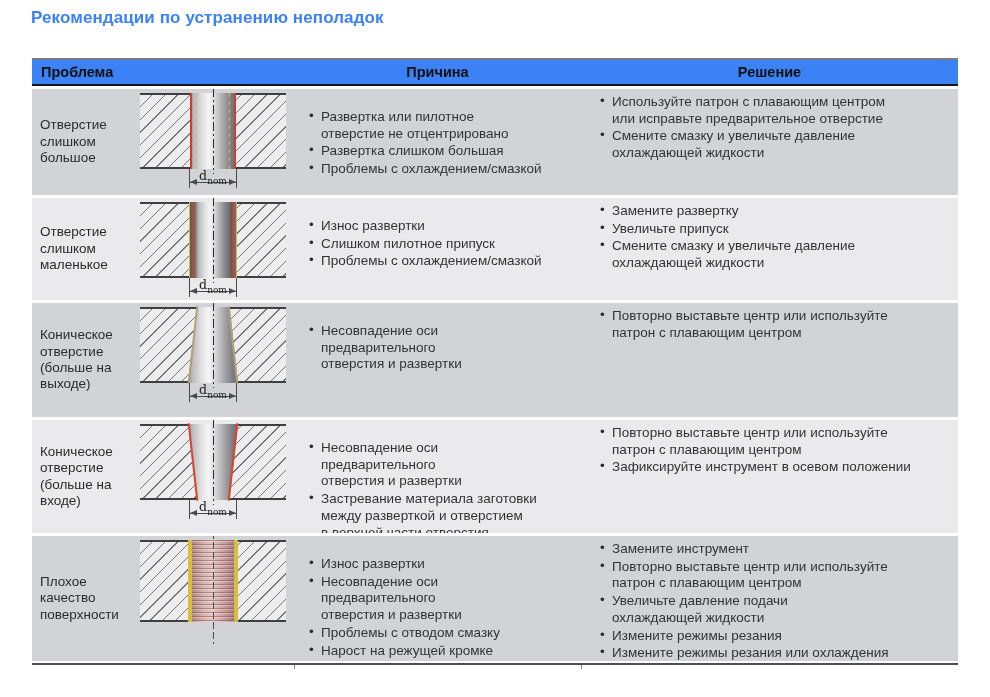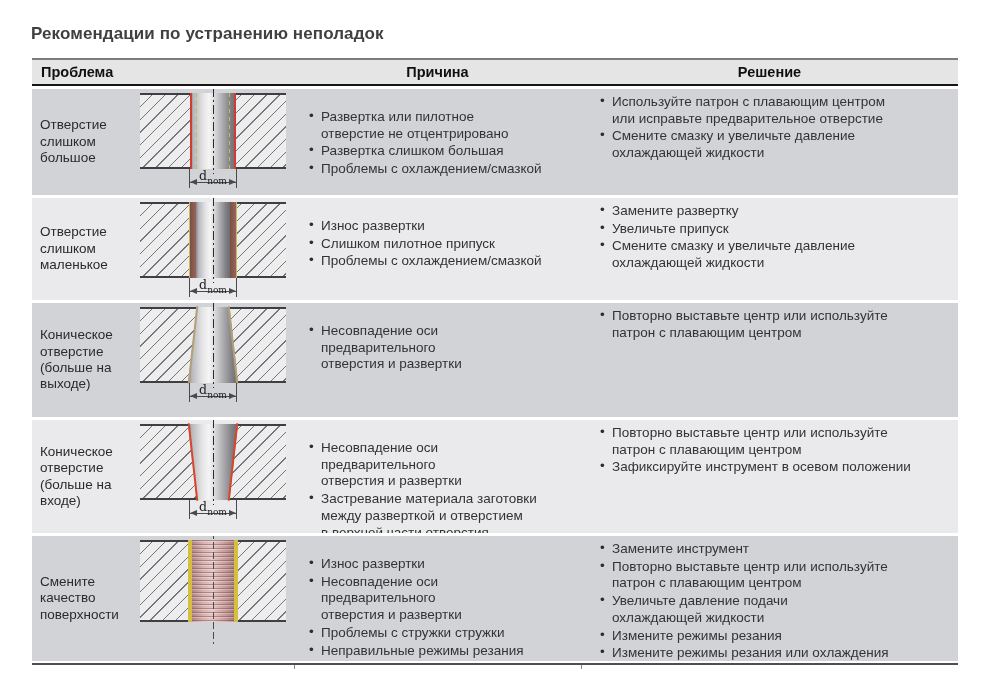--- a/index.html
+++ b/index.html
@@ -3,28 +3,28 @@
 <meta charset="utf-8">
 <style>
   html,body { margin:0; padding:0; }
   body {
     width:990px; height:697px; position:relative;
     background:#ffffff;
     font-family:"Liberation Sans", sans-serif;
     -webkit-font-smoothing:antialiased;
   }
   .title {
-    position:absolute; left:31px; top:24px;
-    font-size:17px; font-weight:bold; color:#404040; letter-spacing:0.1px;
+    position:absolute; left:31px; top:8px;
+    font-size:17px; font-weight:bold; color:#3b82f6; letter-spacing:0.1px;
   }
   .tbl { position:absolute; left:32px; top:58px; width:926px; }
   .tbl-topline { height:2px; background:#7c7c7e; }
   .thead {
     display:flex; align-items:center; height:24px;
-    background:#e5e5e5; border-bottom:2px solid #161616;
+    background:#3b82f6; border-bottom:2px solid #161616;
     font-weight:bold; font-size:14.5px; color:#101010;
   }
   .th-problem { width:262px; padding-left:9px; box-sizing:border-box; }
   .th-cause   { width:287px; text-align:center; }
   .th-solution{ flex:1; text-align:center; }
 
   .row { display:flex; margin-top:3px; overflow:hidden; }
   .row.odd  { background:#d2d3d6; }
   .row.even { background:#eaeaec; }
   .r0 { height:106px; } .r1 { height:102px; } .r2 { height:114px; }
@@ -302,21 +302,21 @@
     <div class="col-s">
       <ul class="bullets">
             <li>Повторно выставьте центр или используйте
 патрон с плавающим центром</li>
             <li>Зафиксируйте инструмент в осевом положении</li>
           </ul>
     </div>
   </div>
       <div class="row odd r4 v-rough no-dim">
     <div class="col-p">
-      <div class="p-label">Смените
+      <div class="p-label">Плохое
 качество
 поверхности</div>
       <div class="diag-holder">
         <div class="diagram">
           <div class="material">
             <div class="hole">
               <div class="hole-fill"></div>
               <div class="edge edge-l"></div>
               <div class="edge edge-r"></div>
 
@@ -326,22 +326,21 @@
 
         </div>
       </div>
     </div>
     <div class="col-c">
       <ul class="bullets">
             <li>Износ развертки</li>
             <li>Несовпадение оси
 предварительного
 отверстия и развертки</li>
-            <li>Проблемы с стружки стружки</li>
-            <li>Неправильные режимы резания</li>
+            <li>Проблемы с отводом смазку</li>
             <li>Нарост на режущей кромке</li>
           </ul>
     </div>
     <div class="col-s">
       <ul class="bullets">
             <li>Замените инструмент</li>
             <li>Повторно выставьте центр или используйте
 патрон с плавающим центром</li>
             <li>Увеличьте давление подачи
 охлаждающей жидкости</li>

